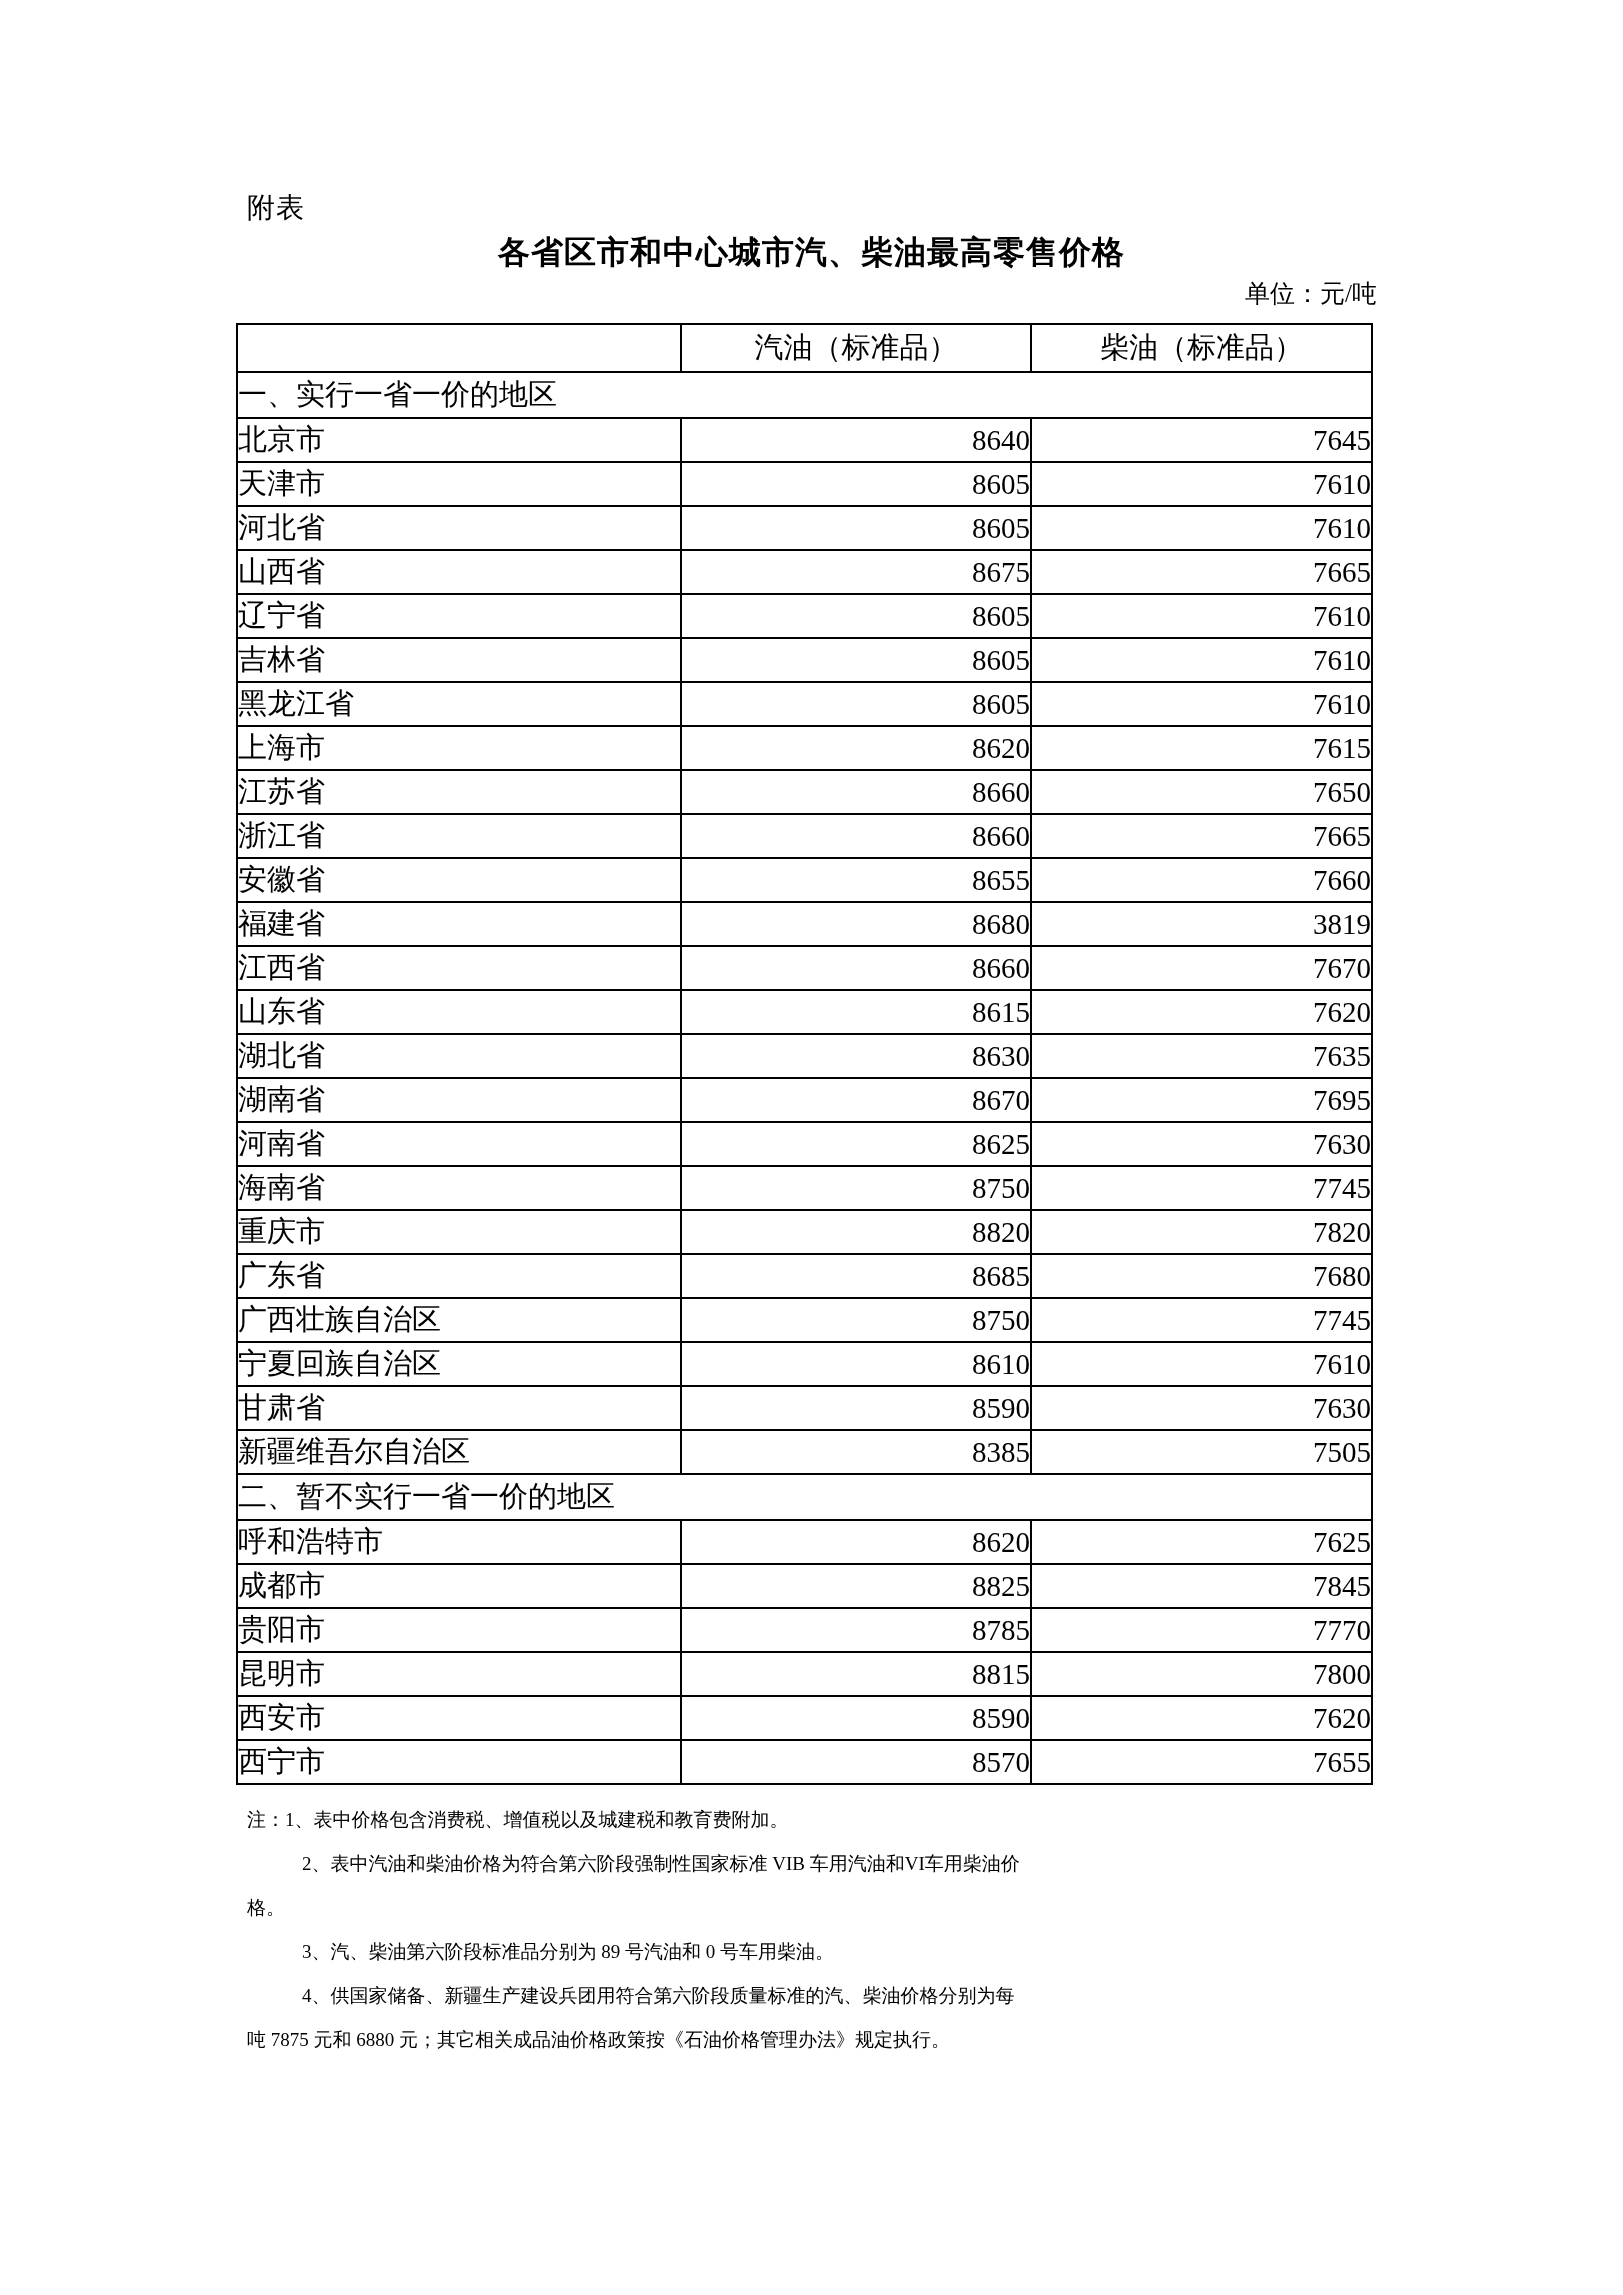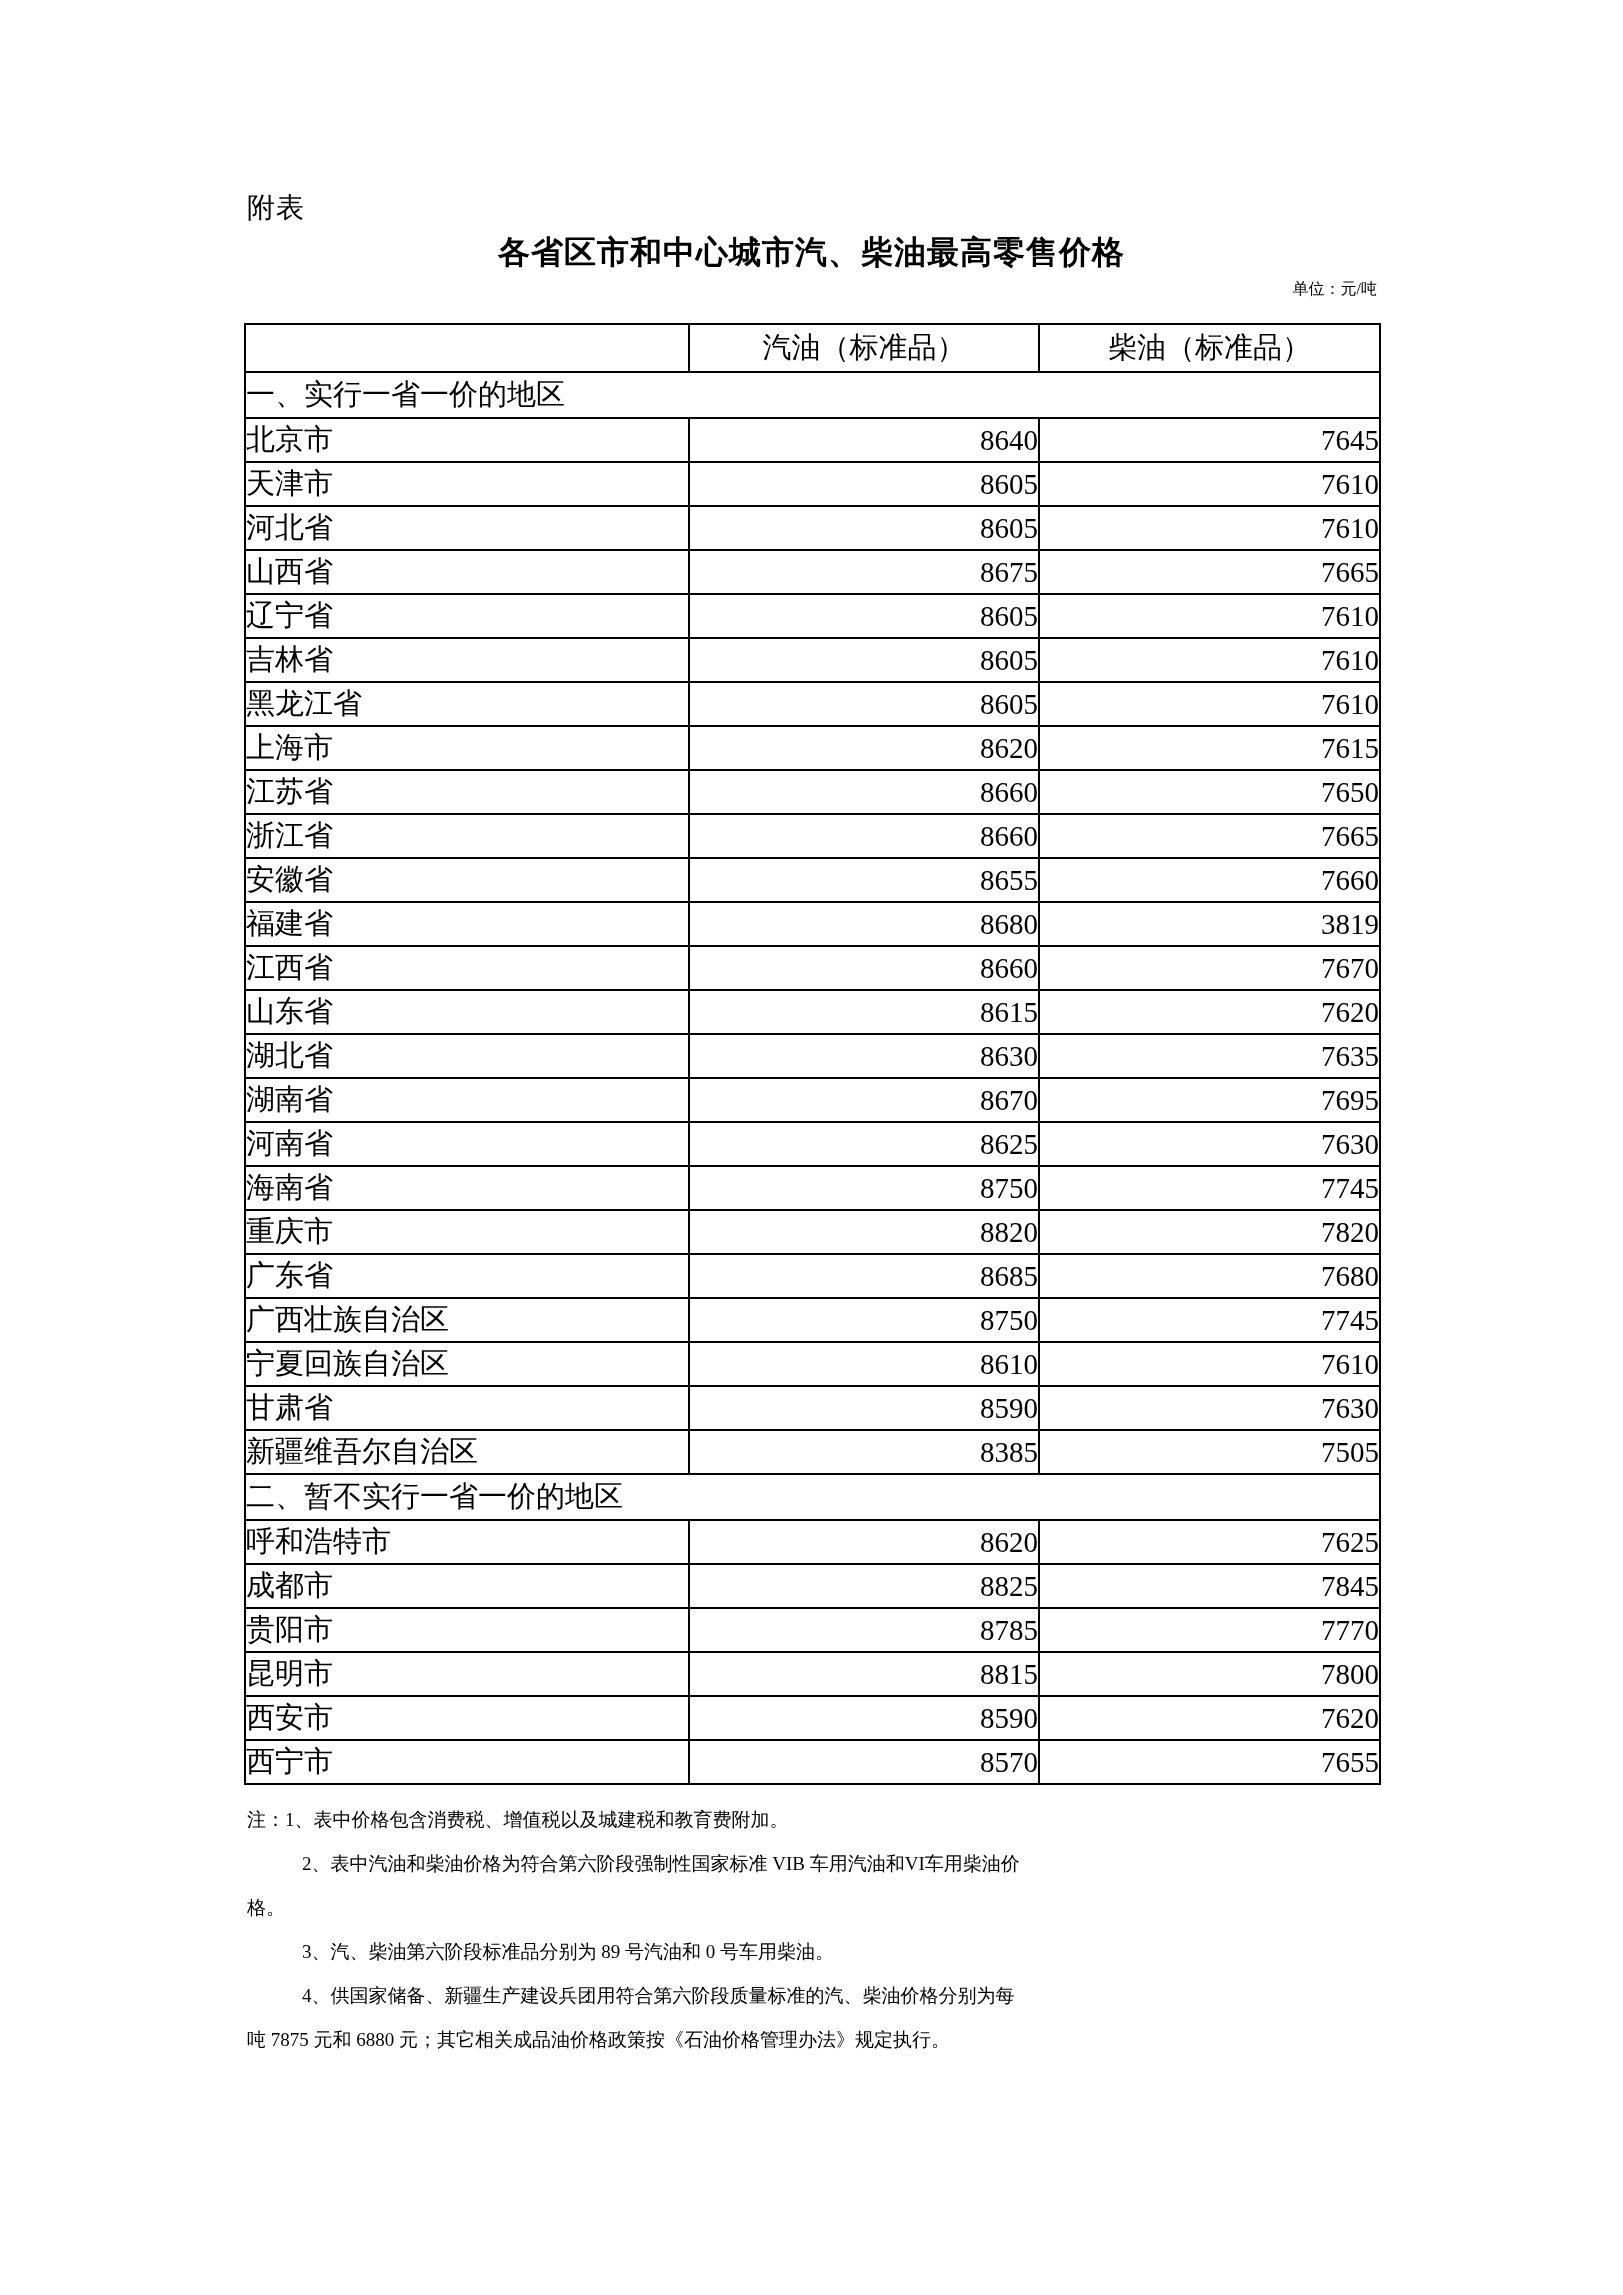--- a/index.html
+++ b/index.html
@@ -16,25 +16,25 @@
     font-size: 28px; line-height: 1.15; letter-spacing: 1px;
   }
   .doc-title {
     position: absolute; left: 244px; top: 235px; width: 1135px;
     text-align: center; font-size: 32px; font-weight: bold;
     font-family: Liberation Serif, serif;
     letter-spacing: 1px; line-height: 1.1;
   }
   .unit-label {
     position: absolute; left: 244px; top: 280px; width: 1133px;
-    text-align: right; font-size: 16px; line-height: 1.1;
+    text-align: right; font-size: 25px; line-height: 1.1;
   }
 
   table.price-table {
-    position: absolute; left: 244px; top: 323px; width: 1135px;
+    position: absolute; left: 236px; top: 323px; width: 1135px;
     border-collapse: collapse; table-layout: fixed;
     font-size: 29px;
   }
   table.price-table th, table.price-table td {
     border: 2px solid #000; padding: 0;
     font-weight: normal; vertical-align: middle;
     overflow: hidden; white-space: nowrap;
   }
   col.col-region { width: 444px; }
   col.col-gas    { width: 350px; }

